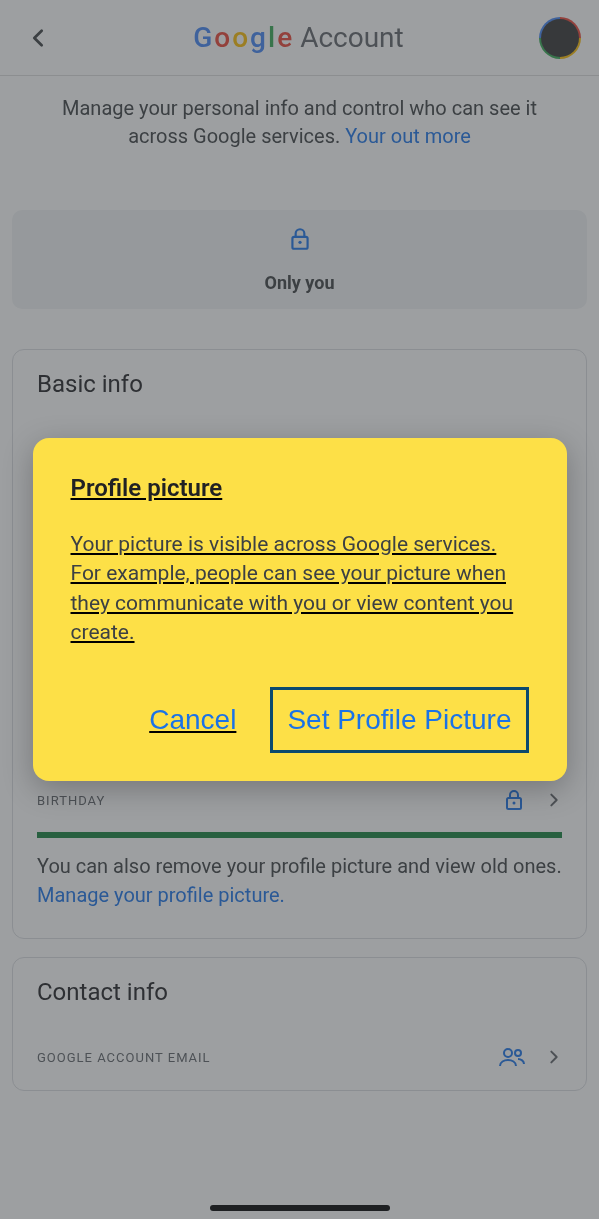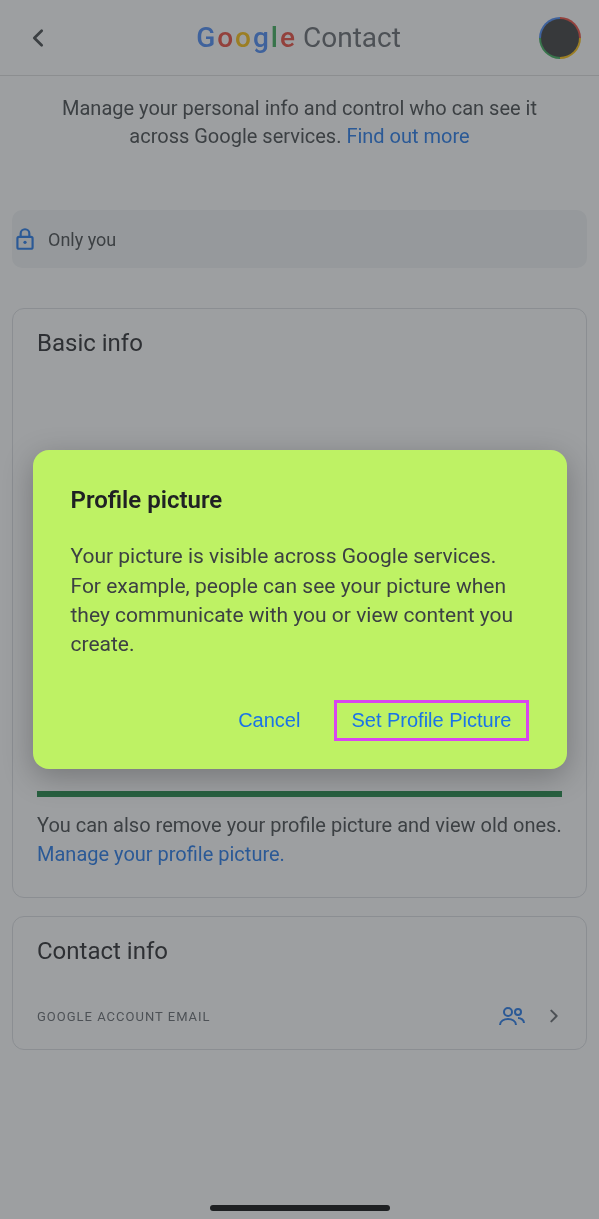--- a/index.html
+++ b/index.html
@@ -83,23 +83,24 @@
   .visibility-row {
     display: flex;
     background: #f1f3f4;
     border-radius: 10px;
     margin: 60px 0 40px 0;
     padding: 16px 0;
   }
   .vis-item {
     flex: 1;
     display: flex;
-    flex-direction: row;
-    align-items: center;
-    gap: 10px;
+    flex-direction: column;
+    align-items: center;
+    gap: 20px;
+    font-weight: bold;
   }
   .vis-label { font-size: 18px; color: #3c4043; }
   .card {
     border: 1px solid #dadce0;
     border-radius: 12px;
     padding: 20px 24px;
     margin-bottom: 18px;
   }
   .card-title {
     font-size: 24px;
@@ -134,55 +135,56 @@
   .overlay {
     position: absolute;
     inset: 0;
     background: rgba(60,64,67,0.5);
     display: flex;
     align-items: center;
     justify-content: center;
   }
   .dialog {
     width: 534px;
-    background: #bef264;
+    background: #fde047;
     border-radius: 16px;
     padding: 36px 38px 28px 38px;
     box-shadow: 0 8px 30px rgba(0,0,0,0.25);
+    text-decoration: underline;
   }
   .dialog-title {
     font-size: 24px;
     font-weight: 600;
     color: #202124;
     margin-bottom: 28px;
   }
   .dialog-body {
     font-size: 21px;
     color: #3c4043;
     line-height: 1.4;
     margin-bottom: 40px;
   }
   .dialog-actions {
     display: flex;
     justify-content: flex-end;
     gap: 26px;
     align-items: center;
   }
   .dialog-btn {
-    font-size: 20px;
+    font-size: 28px;
     color: #1a73e8;
     font-weight: 500;
     background: none;
     border: none;
     cursor: pointer;
     padding: 6px 8px;
   }
   .highlight-box {
-    border: 3px solid #d946ef;
-    padding: 0 6px;
+    border: 3px solid #0c4a6e;
+    padding: 8px 6px;
   }
   .home-indicator {
     position: absolute;
     bottom: 8px;
     left: 50%;
     transform: translateX(-50%);
     width: 180px;
     height: 6px;
     background: #000;
     border-radius: 4px;
@@ -199,30 +201,30 @@
         <path d="M16 4 L8 12 L16 20" stroke="#3c4043" stroke-width="3" fill="none" stroke-linecap="round" stroke-linejoin="round"></path>
       </svg>
     </div>
     <div class="logo">
       <span class="g1">G</span>
         <span class="g2">o</span>
         <span class="g3">o</span>
         <span class="g4">g</span>
         <span class="g5">l</span>
         <span class="g6">e</span>
-      <span class="account">Contact</span>
+      <span class="account">Account</span>
     </div>
     <div class="avatar">
       <div class="avatar-inner"></div>
     </div>
   </div>
 
   <div class="content">
     <div class="description">
-      <span>Manage your personal info and control who can see it across Google services. </span><span class="link">Find out more</span>
+      <span>Manage your personal info and control who can see it across Google services. </span><span class="link">Your out more</span>
     </div>
 
     <div class="visibility-row">
       <div class="vis-item">
         <svg width="26" height="26" viewBox="0 0 24 24">
           <rect x="5" y="10" width="14" height="11" rx="1.5" stroke="#1a73e8" stroke-width="2" fill="none"></rect>
           <path d="M8 10 V7 a4 4 0 0 1 8 0 V10" stroke="#1a73e8" stroke-width="2" fill="none"></path>
           <circle cx="12" cy="15" r="1.5" fill="#1a73e8"></circle>
         </svg>
         <span class="vis-label">Only you</span>

